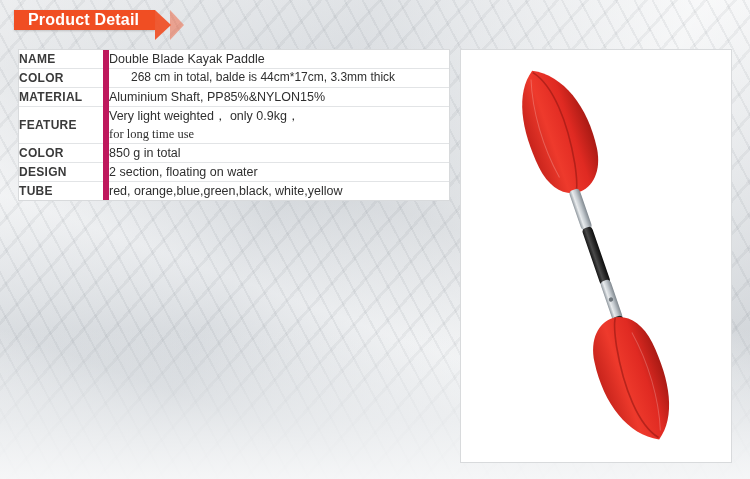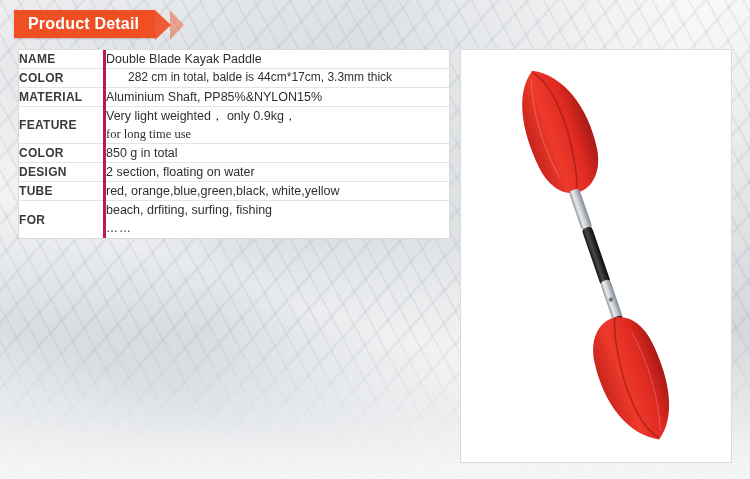--- a/index.html
+++ b/index.html
@@ -40,21 +40,21 @@
     height: 150px;
     background: linear-gradient(to bottom, rgba(255,255,255,0) 0%, rgba(236,238,240,0.75) 60%, rgba(246,247,248,0.95) 100%);
     pointer-events: none;
   }
 
   
   .banner {
     position: absolute;
     top: 10px;
     left: 14px;
-    height: 28px;
+    height: 20px;
     z-index: 5;
     display: flex;
     align-items: stretch;
   }
   .banner-main {
     background: #f04e23;
     display: flex;
     align-items: center;
     padding: 0 16px 0 14px;
     box-shadow: 0 1px 2px rgba(0,0,0,0.18);
@@ -109,21 +109,21 @@
     padding: 0;
     vertical-align: middle;
   }
   td.k {
     width: 84px;
     padding: 9px 0 9px 14px;
     font-size: 12px;
     font-weight: bold;
     color: #3a3a3a;
     letter-spacing: 0.3px;
-    border-right: 3px solid #be185d;
+    border-right: 6px solid #be185d;
     white-space: nowrap;
   }
   td.v {
     padding: 9px 10px 9px 14px;
     font-size: 12.5px;
     color: #2f2f2f;
     line-height: 1.45;
   }
   td.v.indent {
     padding-left: 22px;
@@ -176,21 +176,21 @@
 
   <div class="spec-panel">
     <table class="spec">
       <tbody>
         <tr>
           <td class="k">NAME</td>
           <td class="v">Double Blade Kayak Paddle</td>
         </tr>
         <tr>
           <td class="k">COLOR</td>
-          <td class="v indent">282 cm in total, balde is 44cm*17cm, 3.3mm thick</td>
+          <td class="v indent">268 cm in total, balde is 44cm*17cm, 3.3mm thick</td>
         </tr>
         <tr>
           <td class="k">MATERIAL</td>
           <td class="v">Aluminium Shaft, PP85%&amp;NYLON15%</td>
         </tr>
         <tr>
           <td class="k">FEATURE</td>
           <td class="v">
             <span>Very light weighted， only 0.9kg，</span>
             <span class="v-line2">for long time use</span>
@@ -200,27 +200,20 @@
           <td class="k">COLOR</td>
           <td class="v">850 g in total</td>
         </tr>
         <tr>
           <td class="k">DESIGN</td>
           <td class="v">2 section, floating on water</td>
         </tr>
         <tr>
           <td class="k">TUBE</td>
           <td class="v">red, orange,blue,green,black, white,yellow</td>
-        </tr>
-        <tr>
-          <td class="k">FOR</td>
-          <td class="v">
-            <span>beach, drfiting, surfing, fishing</span>
-            <span class="dots">……</span>
-          </td>
         </tr>
       </tbody>
     </table>
   </div>
 
   <div class="image-panel">
     <div class="paddle-stage">
       <svg width="270" height="412" viewBox="0 0 270 412">
         <defs>
           <linearGradient id="bladeRed" x1="0" y1="0" x2="1" y2="0">

